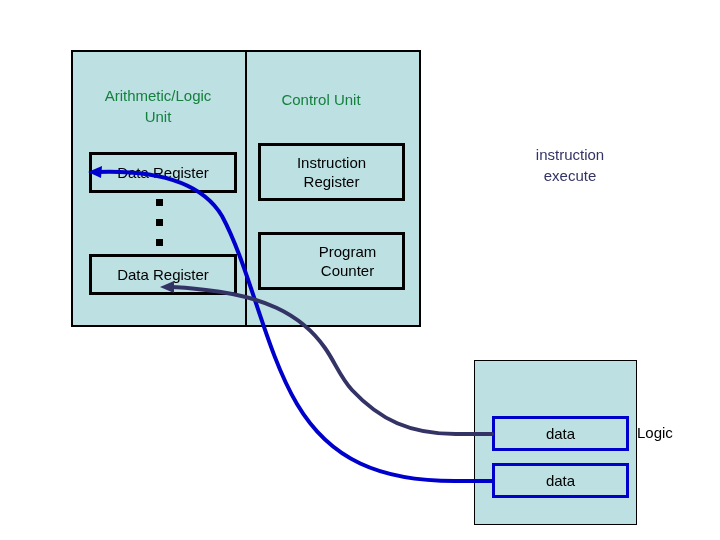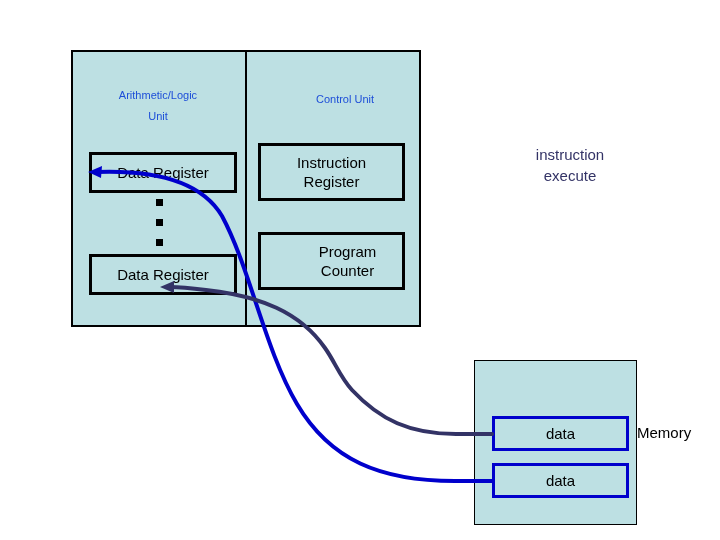--- a/index.html
+++ b/index.html
@@ -37,32 +37,32 @@
     position: absolute;
     left: 245px;
     top: 50px;
     width: 2px;
     height: 277px;
     background: #000000;
   }
   .unit-title {
     position: absolute;
     text-align: center;
-    color: #1d4ed8;
-    font-size: 11px;
+    color: #15803d;
+    font-size: 15px;
     line-height: 21px;
     white-space: pre-line;
   }
   .alu-title {
     left: 75px;
     top: 85px;
     width: 166px;
   }
   .cu-title {
-    left: 260px;
+    left: 236px;
     top: 89px;
     width: 170px;
   }
   .reg-box {
     position: absolute;
     box-sizing: border-box;
     background: #bde0e3;
     border: 3px solid #000000;
     display: flex;
     align-items: center;
@@ -202,21 +202,21 @@
 
   <div class="reg-box reg-pc">Program
 Counter</div>
 
   <div class="box memory-outer"></div>
 
   <div class="mem-cell mem-cell-1">data</div>
 
   <div class="mem-cell mem-cell-2">data</div>
 
-  <div class="memory-label">Memory</div>
+  <div class="memory-label">Logic</div>
 
   <div class="exec-label">instruction
 execute</div>
 
   <svg class="overlay" viewBox="0 0 720 540" xmlns="http://www.w3.org/2000/svg">
 
     <path d="M 492 481 L 455 481 C 380 481 330 460 297 404 C 265 350 250 268 222 216 C 200 179 150 170 96 172" fill="none" stroke="#0000cc" stroke-width="4" stroke-linecap="round"></path>
     <polygon points="88,172 102,166 101,178" fill="#0000cc"></polygon>
 
     <path d="M 492 434 L 456 434 C 410 434 380 420 352 390 C 340 377 335 362 325 348 C 300 312 260 296 206 290 C 190 288 178 287 170 287" fill="none" stroke="#333366" stroke-width="4" stroke-linecap="round"></path>

